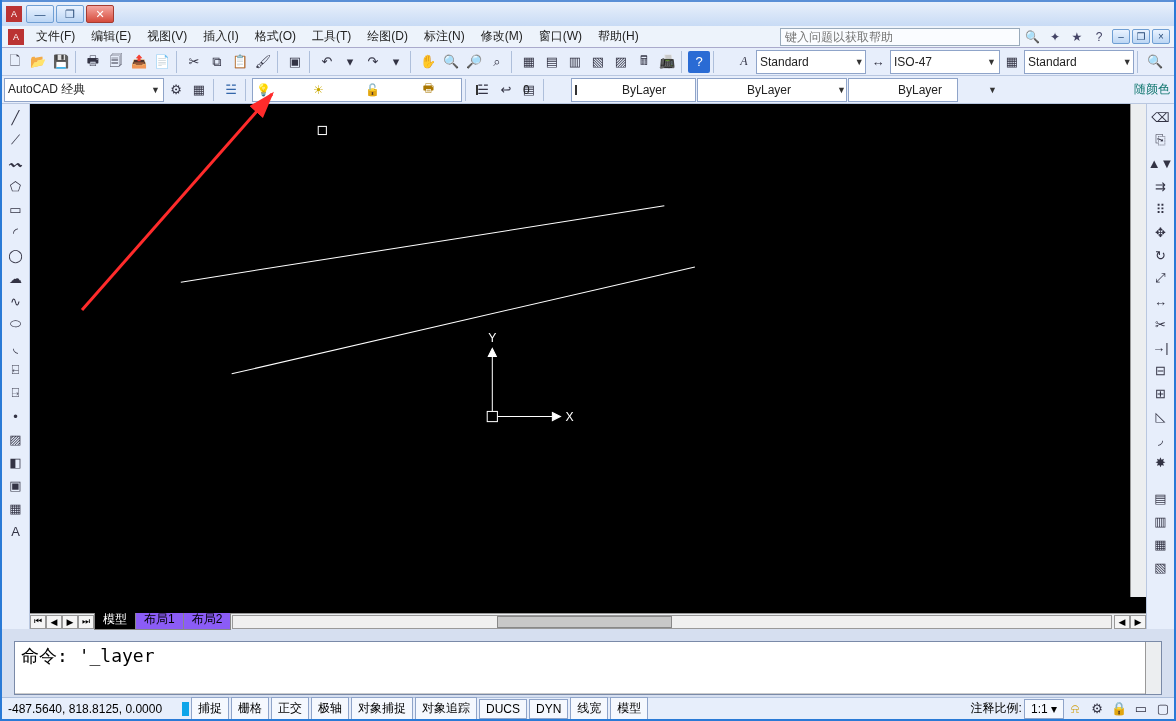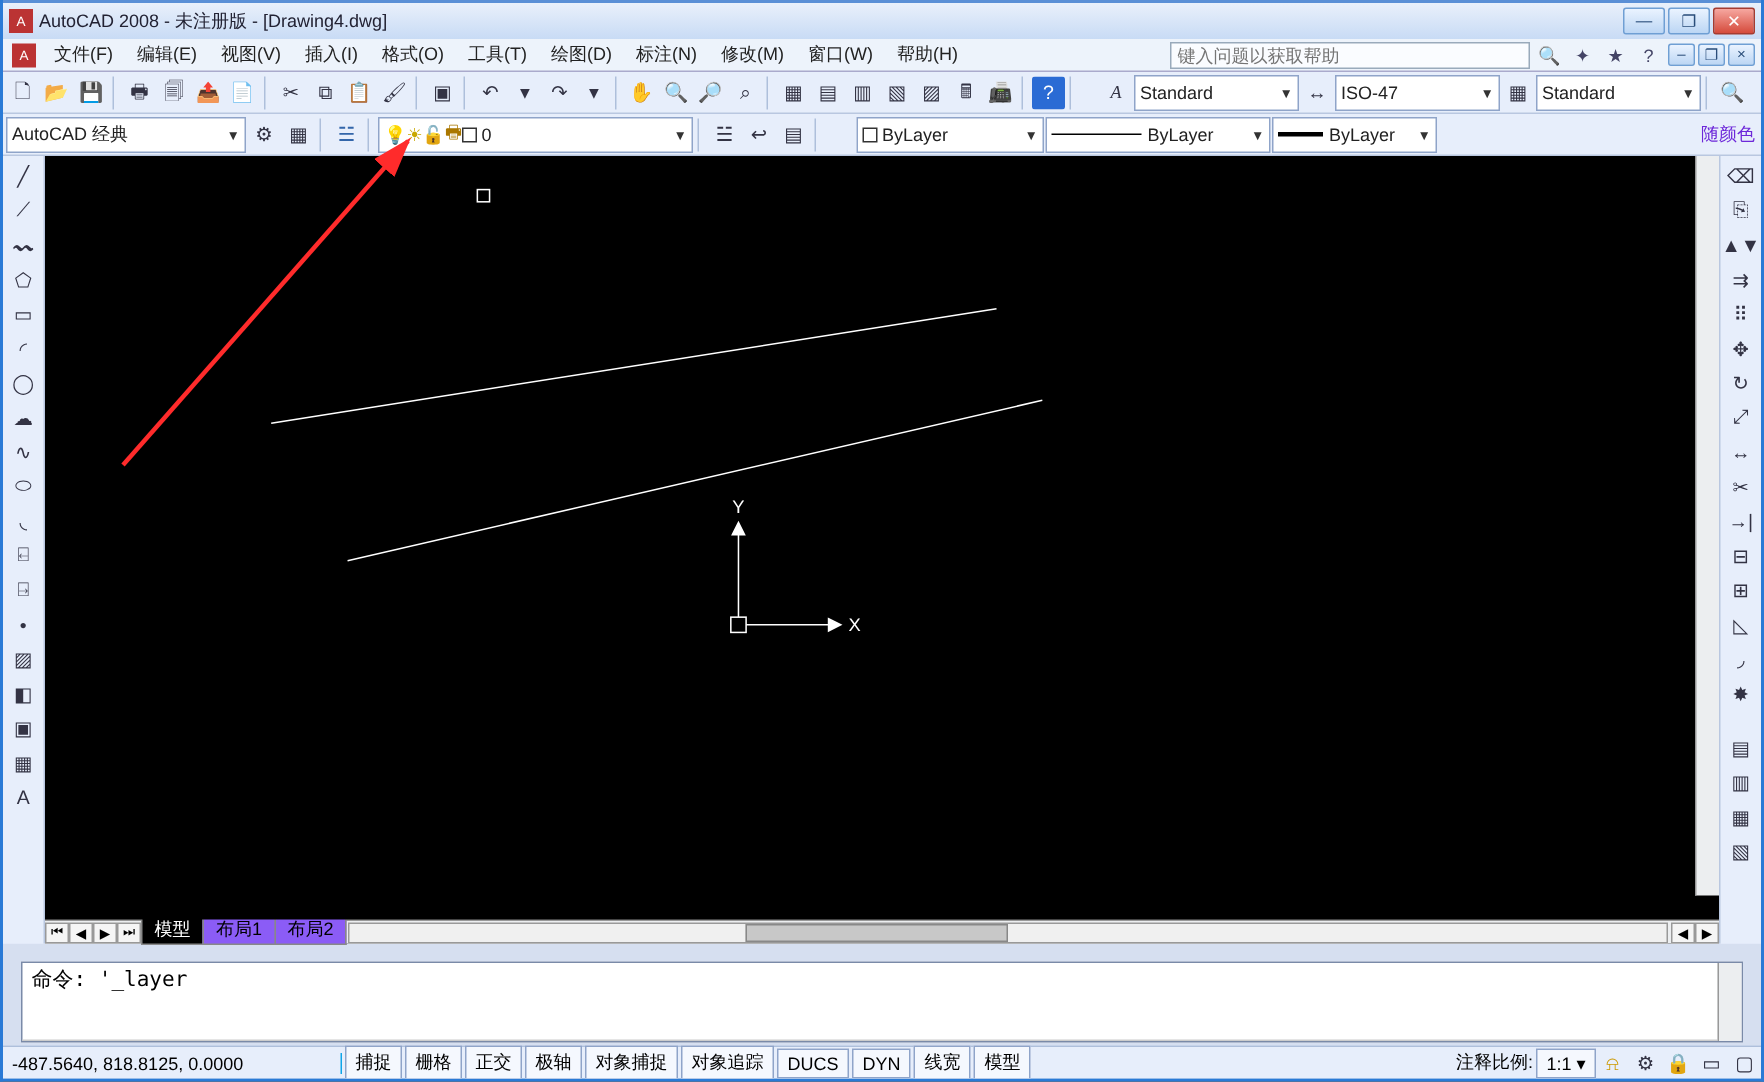--- a/index.html
+++ b/index.html
@@ -18,63 +18,62 @@
 .menubar .spacer { flex:1; }
 .menubar input.help-search { width:240px; height:18px; border:1px solid #9ab; background:#fafcff; padding:0 4px; color:#888;}
 .menubar .right-icons { display:flex; gap:4px; padding:0 4px;}
 .ic { width:18px; height:18px; border:1px solid transparent; display:inline-flex; align-items:center; justify-content:center; font-size:12px; color:#446;}
 .doc-btns { display:flex; gap:2px; padding-right:2px;}
 .doc-btns .win-btn{width:18px;height:15px;font-size:10px;}
 
 .toolbar-row { height:28px; background:#e7eefb; display:flex; align-items:center; padding:0 2px; border-bottom:1px solid #b9c7e0; gap:1px;}
 .tbtn { width:22px; height:22px; display:inline-flex; align-items:center; justify-content:center; border:1px solid transparent; border-radius:2px; font-size:13px; color:#334;}
 .tsep { width:4px; height:22px; border-left:1px solid #aebfdb; margin:0 2px;}
-.dropdown { height:24px; border:1px solid #8fa4c9; background:#fff; display:inline-flex; align-items:center; padding:0 3px; font-size:12px; color:#222; position:relative;}
+.dropdown { height:24px; border:1px solid #8fa4c9; background:#fff; display:inline-flex; align-items:center; padding:0 3px; font-size:12px; color:#222; position:relative;gap:42px;}
 .dropdown .dd-arrow{ margin-left:auto; font-size:9px; color:#333; padding-left:4px;}
 .dd-w-ws{width:160px;} .dd-w-layer{width:210px;} .dd-w-style{width:110px;} .dd-w-bylayer{width:125px;}
 .dd-w-linecolor{width:150px;} .dd-w-linew{width:110px;}
 
-.row2-right { margin-left:auto; display:flex; align-items:center; gap:2px; padding-right:2px; color:#6d28d9;}
+.row2-right { margin-left:auto; display:flex; align-items:center; gap:2px; padding-right:2px; color:#0f766e;}
 
 .workspace { position:absolute; top:104px; left:0; right:0; bottom:90px; display:flex; background:#e7eefb;}
 .tool-col { width:28px; background:#e7eefb; display:flex; flex-direction:column; align-items:center; padding-top:2px; gap:1px; border-right:1px solid #b9c7e0;}
 .tool-col.right{border-right:none;border-left:1px solid #b9c7e0;}
 .canvas-wrap { flex:1; display:flex; flex-direction:column; background:#000; position:relative;}
 .canvas { flex:1; position:relative; background:#000; overflow:hidden;}
 .canvas svg{position:absolute;inset:0;}
 .hscroll{height:16px;background:#eceef0;display:flex;align-items:center;border-top:1px solid #999;}
 .hscroll .nav-btn{width:16px;height:14px;border:1px solid #999;background:#f5f5f5;font-size:9px;display:flex;align-items:center;justify-content:center;}
 .tabstrip{display:flex;align-items:flex-end;height:16px;background:#eceef0;}
 .tab{padding:1px 8px;border:1px solid #888;border-top:none;background:#8b5cf6;font-size:12px;margin-right:-1px;}
 .tab.active{background:#000;color:#fff;}
 .hscroll .track{flex:1;height:14px;border:1px solid #999;background:#f0f0f0;margin:0 2px;position:relative;}
 .hscroll .thumb{position:absolute;height:100%;background:#c8c8c8;border:1px solid #888;}
 .vscroll{position:absolute;right:0;top:0;bottom:16px;width:16px;background:#eceef0;border-left:1px solid #999;}
 
 .cmd-area{position:absolute;left:12px;right:12px;bottom:24px;height:54px;border:1px solid #7a8aa8;background:#fff;display:flex;flex-direction:column;}
-.cmd-hist{flex:1;padding:2px 6px;font-family:SimSun,monospace;font-size:14px;color:#000;overflow:hidden;border-bottom:1px solid #ccc;}
+.cmd-hist{flex:1;padding:2px 6px;font-family:SimSun,monospace;font-size:18px;color:#000;overflow:hidden;border-bottom:1px solid #ccc;}
 .cmd-line{height:20px;display:flex;align-items:center;padding:0 6px;font-family:SimSun,monospace;font-size:13px;}
 .cmd-scroll{width:16px;background:#eceef0;border-left:1px solid #999;}
 
 .statusbar{position:absolute;left:0;right:0;bottom:0;height:22px;background:#e7eefb;border-top:1px solid #aebfdb;display:flex;align-items:center;font-size:12px;}
-.statusbar .coords{width:226px;padding:0 6px;border-right:1px solid #0ea5e9;}
+.statusbar .coords{width:187px;padding:0 6px;border-right:7px solid #0ea5e9;}
 .status-btn{padding:2px 6px;border:1px solid #8fa4c9;background:#f5f8fe;margin-left:2px;font-size:12px;}
 .statusbar .spacer{flex:1;}
 .layer-swatch{display:inline-block;width:10px;height:10px;border:1px solid #333;vertical-align:middle;margin-right:3px;}
 .line-sample{display:inline-block;width:60px;height:0;border-top:1px solid #000;vertical-align:middle;margin-right:4px;}
 .line-sample.thick{border-top:3px solid #000;}
 
 .red-arrow{position:absolute;pointer-events:none;z-index:50;}
 </style>
 </head>
 <body>
 
 <div class="titlebar">
   <span class="app-icon">A</span>
-  <span class="title">AutoCAD 2008 - 未注册版 - [Drawing4.dwg]</span>
   <div class="win-btns">
     <div class="win-btn">—</div>
     <div class="win-btn">❐</div>
     <div class="win-btn close">✕</div>
   </div>
 </div>
 
 <div class="menubar">
   <span class="m-icon">A</span>
   <span class="menu-item">文件(F)</span>

